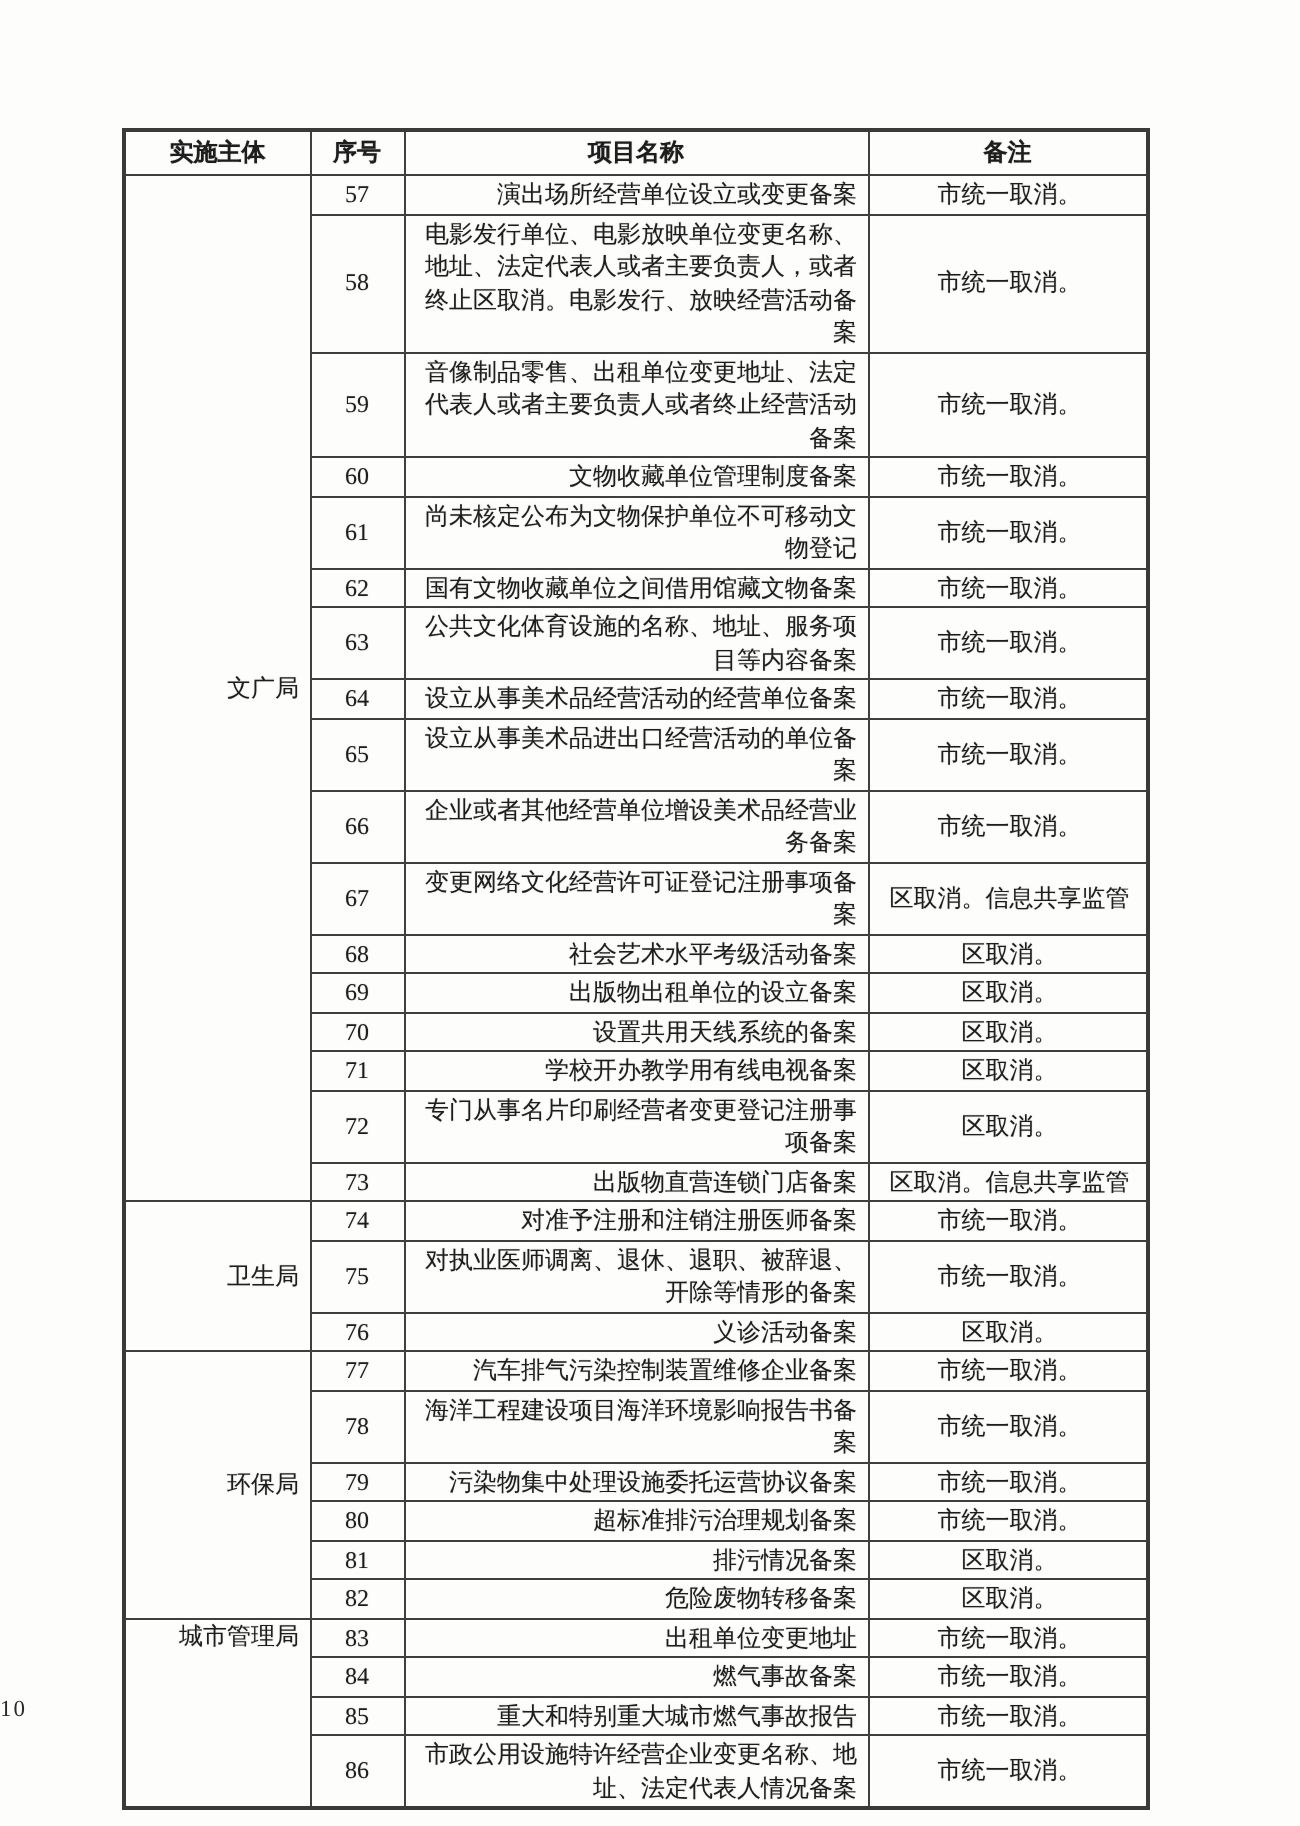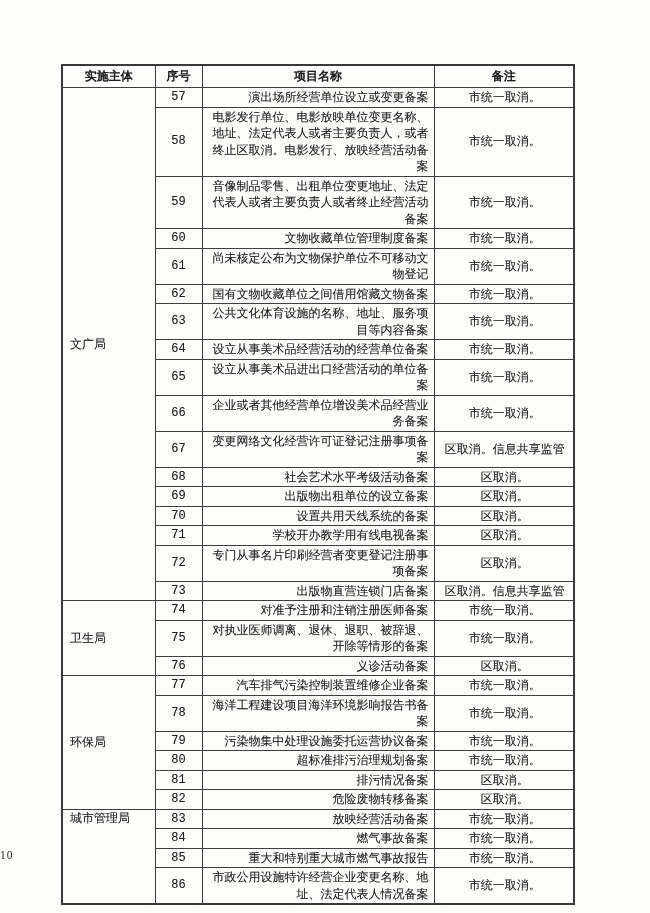--- a/index.html
+++ b/index.html
@@ -32,29 +32,29 @@
     word-break: break-all;
     text-shadow: 0 0 0.6px rgba(40,40,40,0.35);
   }
   .filing th {
     font-weight: bold;
     text-align: center;
     padding: 3px 2px;
     line-height: 15px;
   }
   td.agency {
-    text-align: left;
+    text-align: right;
     padding-left: 7px;
     vertical-align: middle;
   }
   td.agency.valign-top {
     vertical-align: top;
     padding-top: 0;
   }
-  td.serial { text-align: center; font-family: Liberation Mono, monospace; }
+  td.serial { text-align: center; }
   td.project { text-align: right; }
   td.project.indent { text-indent: 1.2em; }
   td.remark { text-align: center; padding-left: 7px; }
   .pageno {
     position: absolute;
     top: 849px;
     left: 0; width: 640px;
     font-size: 11.5px;
     color: #2a2a2a;
     letter-spacing: 1px;
@@ -210,21 +210,21 @@
           <td class="remark">区取消。</td>
         </tr>
         <tr>
           <td class="serial">82</td>
           <td class="project">危险废物转移备案</td>
           <td class="remark">区取消。</td>
         </tr>
         <tr>
           <td rowspan="4" class="agency valign-top">城市管理局</td>
           <td class="serial">83</td>
-          <td class="project">放映经营活动备案</td>
+          <td class="project">出租单位变更地址</td>
           <td class="remark">市统一取消。</td>
         </tr>
         <tr>
           <td class="serial">84</td>
           <td class="project">燃气事故备案</td>
           <td class="remark">市统一取消。</td>
         </tr>
         <tr>
           <td class="serial">85</td>
           <td class="project">重大和特别重大城市燃气事故报告</td>

